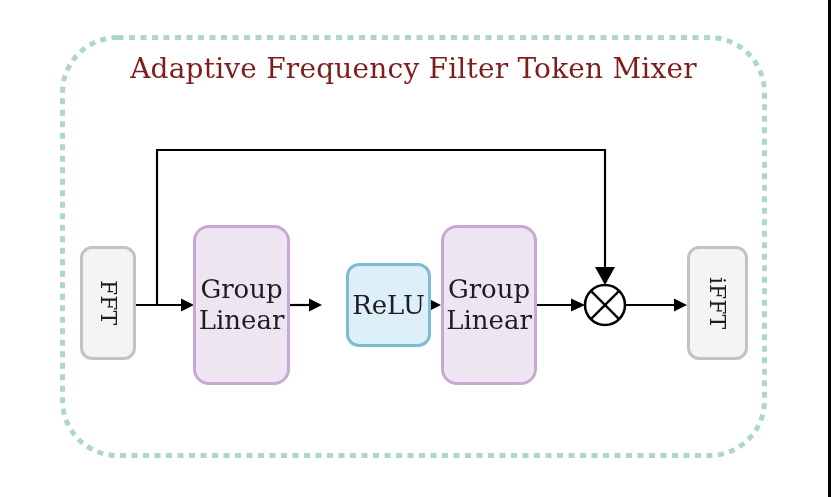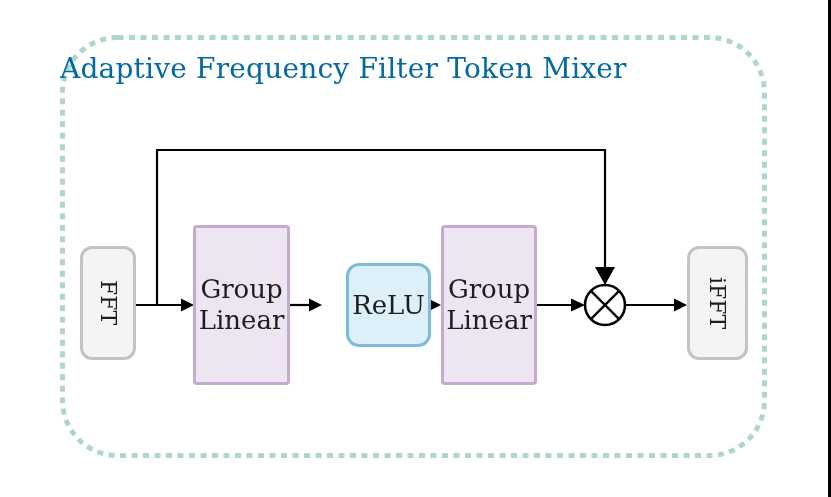--- a/index.html
+++ b/index.html
@@ -18,43 +18,44 @@
   .svg-layer {
     position: absolute;
     left: 0; top: 0;
     width: 831px; height: 497px;
   }
   .title {
     position: absolute;
     left: 60px;
     top: 52px;
     width: 707px;
+    text-align: center;
     font-size: 28px;
-    color: #0369a1;
+    color: #7f1d1d;
     letter-spacing: 0.2px;
   }
   .block {
     position: absolute;
     box-sizing: border-box;
     display: flex;
     align-items: center;
     justify-content: center;
     text-align: center;
     color: #1d1d1d;
   }
   .block-gray {
     background: #f4f4f4;
     border: 3.5px solid #c3c3c3;
     border-radius: 12px;
     font-size: 22px;
   }
   .block-purple {
     background: #ede5f2;
     border: 3.5px solid #c6a9d1;
-    border-radius: 4px;
+    border-radius: 16px;
     font-size: 26px;
     line-height: 1.18;
     padding: 0 6px;
   }
   .block-blue {
     background: #ddeff8;
     border: 3.5px solid #7cbcd7;
     border-radius: 13px;
     font-size: 26px;
     margin-left: 24px;

